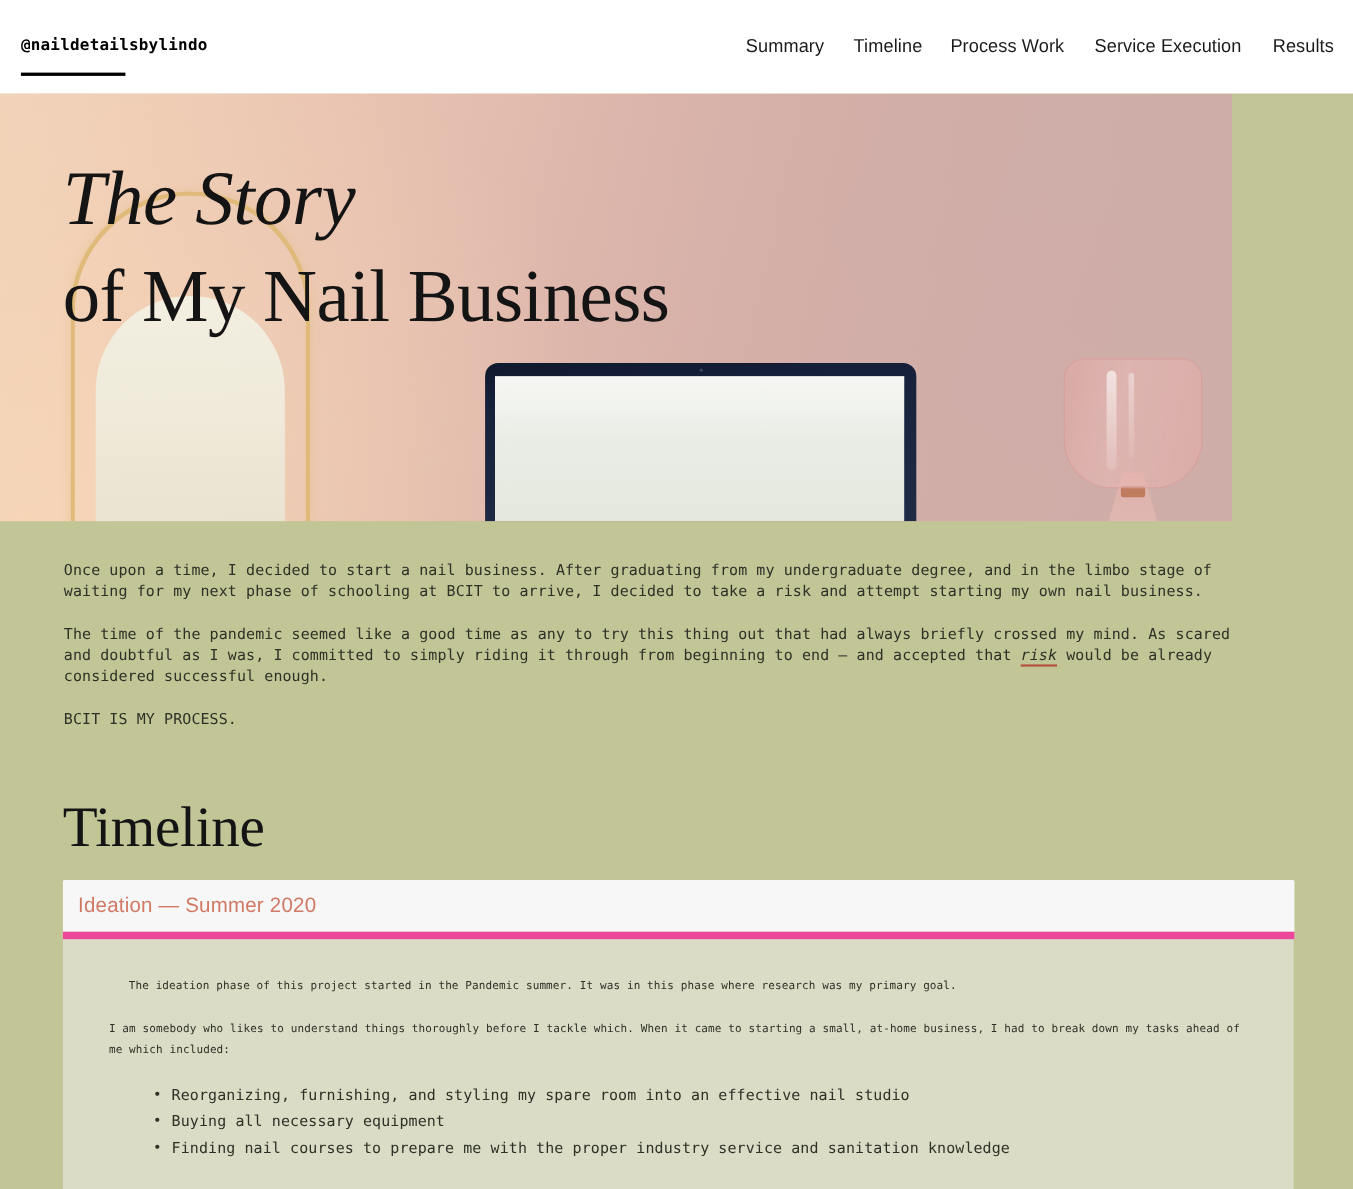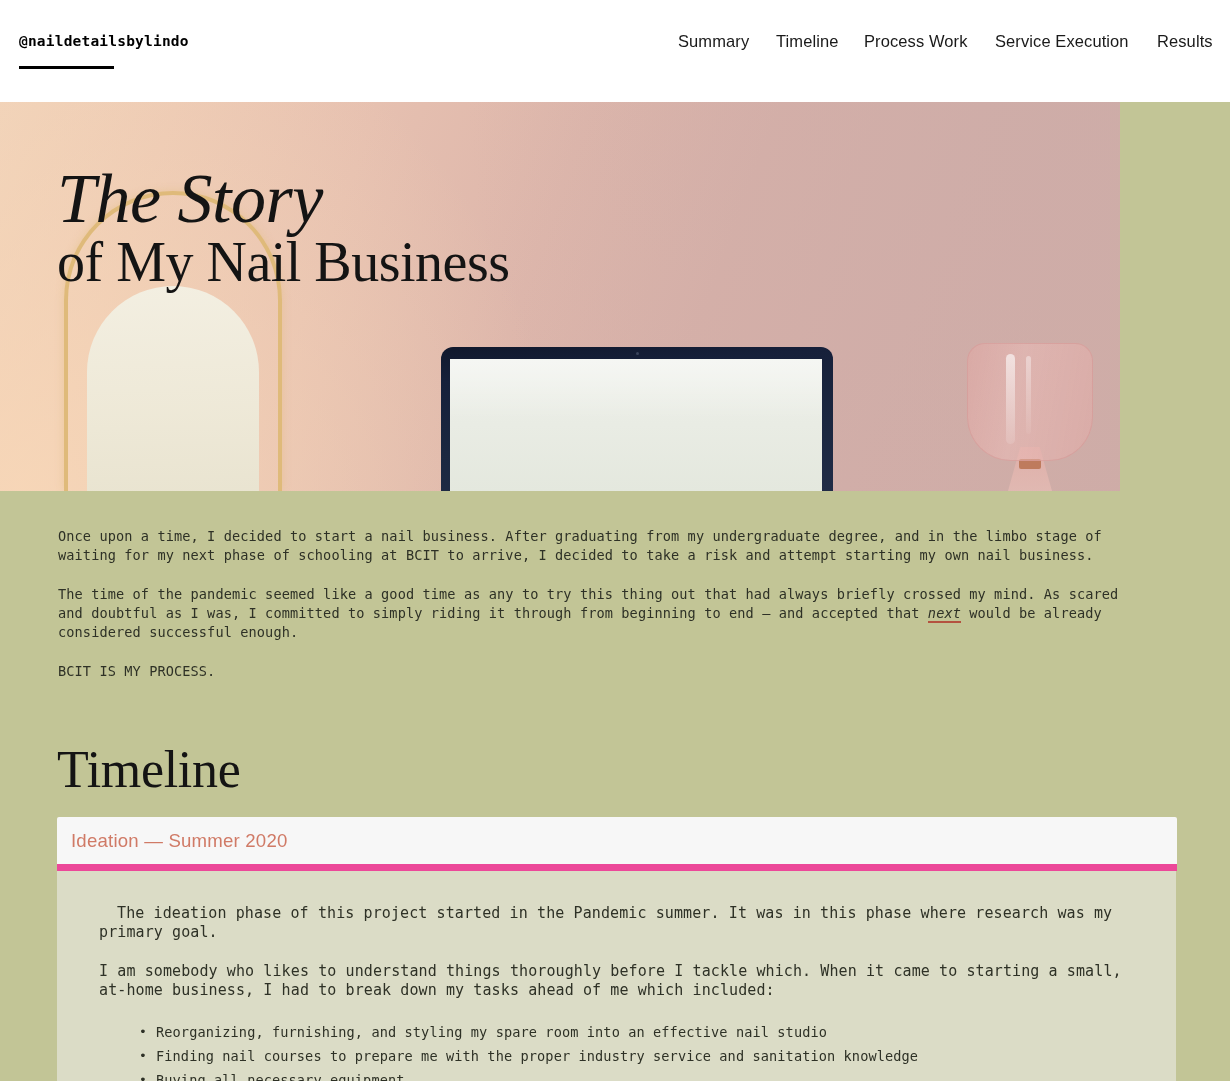--- a/index.html
+++ b/index.html
@@ -11,21 +11,21 @@
     background: #c2c596;
     font-family: "Liberation Sans", sans-serif;
     overflow: hidden;
     position: relative;
   }
 
   
   .site-header {
     position: relative;
     width: 1230px;
-    height: 102px;
+    height: 85px;
     background: #ffffff;
     display: flex;
     align-items: flex-start;
     z-index: 20;
   }
   .brand-wrap {
     position: absolute;
     left: 19px;
     top: 34px;
   }
@@ -233,24 +233,24 @@
   .hero-title-line1 {
     display: block;
     font-style: italic;
     font-size: 70px;
     font-weight: 400;
     letter-spacing: -0.5px;
   }
   .hero-title-line2 {
     display: block;
     font-style: normal;
-    font-size: 56px;
+    font-size: 68px;
     font-weight: 400;
     letter-spacing: -0.5px;
-    margin-top: 0;
+    margin-top: 18px;
   }
 
   
   .content {
     position: relative;
     width: 1184px;
     background: #c2c596;
     padding: 0;
   }
   .intro {
@@ -314,21 +314,21 @@
     transform-origin: left center;
   }
   .card-body {
     background: #dbdcc6;
     width: 1119px;
     padding: 33px 40px 24px 42px;
   }
   .card-body p {
     margin: 0 0 20px 0;
     font-family: "DejaVu Sans Mono", "Liberation Mono", monospace;
-    font-size: 15px;
+    font-size: 10px;
     line-height: 19px;
     color: #2e3126;
     letter-spacing: 0.1px;
   }
   .card-body p.indent-first {
     text-indent: 18px;
   }
   .bullet-list {
     list-style: none;
     margin: 16px;
@@ -397,34 +397,34 @@
   <h1 class="hero-title">
     <span class="hero-title-line1">The Story</span>
     <span class="hero-title-line2">of My Nail Business</span>
   </h1>
 </section>
 
 <main class="content">
 
   <div class="intro">
     <p>Once upon a time, I decided to start a nail business. After graduating from my undergraduate degree, and in the limbo stage of waiting for my next phase of schooling at BCIT to arrive, I decided to take a risk and attempt starting my own nail business.</p>
-    <p><span>The time of the pandemic seemed like a good time as any to try this thing out that had always briefly crossed my mind. As scared and doubtful as I was, I committed to simply riding it through from beginning to end — and accepted that </span><span class="emph-that">next</span><span> would be already considered successful enough.</span></p>
+    <p><span>The time of the pandemic seemed like a good time as any to try this thing out that had always briefly crossed my mind. As scared and doubtful as I was, I committed to simply riding it through from beginning to end — and accepted that </span><span class="emph-that">risk</span><span> would be already considered successful enough.</span></p>
     <p class="process-caps">BCIT IS MY PROCESS.</p>
   </div>
 
   <h2 class="section-heading">Timeline</h2>
 
   <section class="timeline-card">
     <div class="card-header">
       <span class="card-header-title">Ideation — Summer 2020</span>
     </div>
     <div class="card-body">
       <p class="indent-first">The ideation phase of this project started in the Pandemic summer. It was in this phase where research was my primary goal.</p>
       <p>I am somebody who likes to understand things thoroughly before I tackle which. When it came to starting a small, at-home business, I had to break down my tasks ahead of me which included:</p>
       <ul class="bullet-list">
         <li>Reorganizing, furnishing, and styling my spare room into an effective nail studio</li>
+        <li>Buying all necessary equipment</li>
         <li>Finding nail courses to prepare me with the proper industry service and sanitation knowledge</li>
-        <li>Buying all necessary equipment</li>
       </ul>
     </div>
   </section>
 
 </main>
 
 </body></html>

